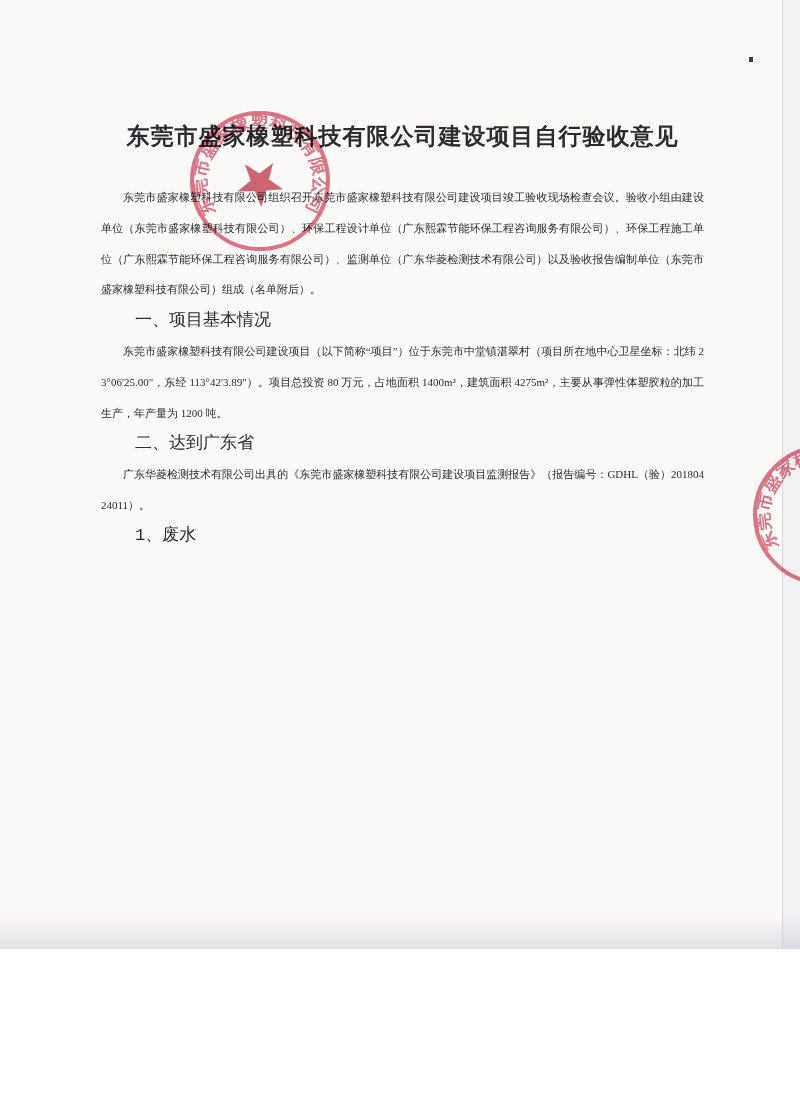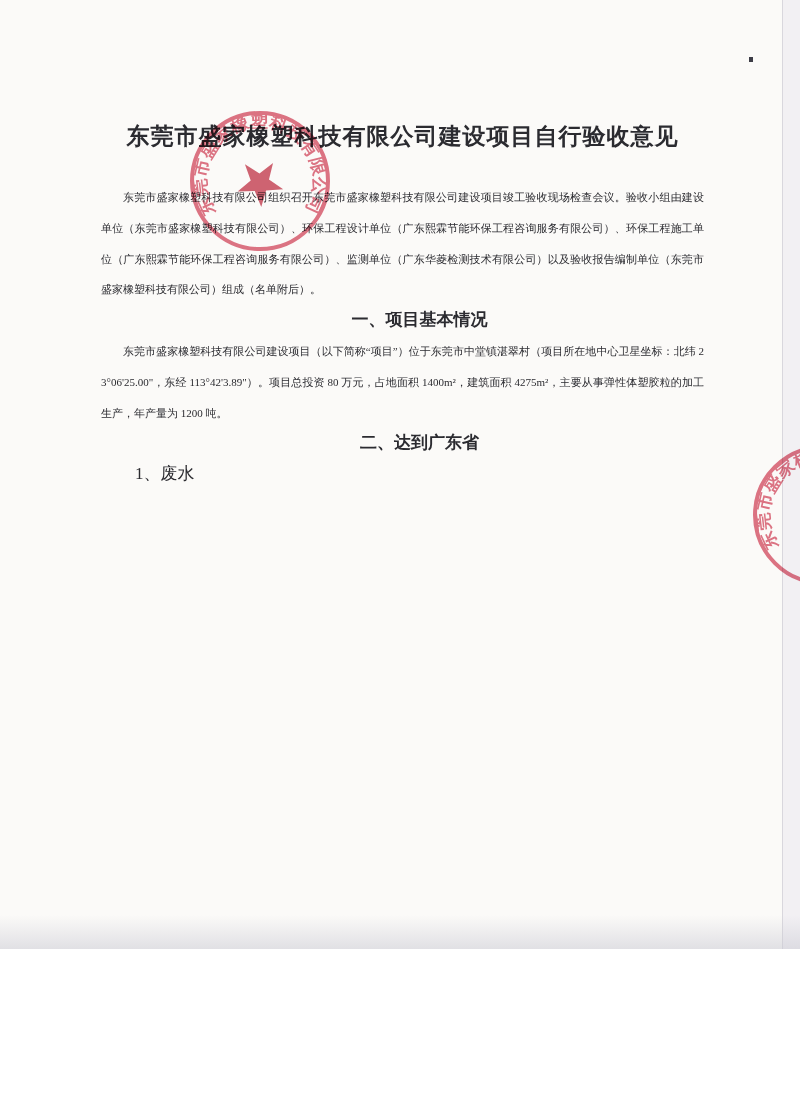--- a/index.html
+++ b/index.html
@@ -35,26 +35,26 @@
   .doc-title{
     font-size:23px;font-weight:bold;text-align:center;
     letter-spacing:1px;margin:0 0 28px 0;line-height:34px;
   }
   .para{
     font-size:11px;line-height:30.8px;text-align:justify;
     text-indent:2em;margin:0;
     word-break:break-all;
   }
   .sec-heading{
-    font-size:17px;line-height:30.8px;font-weight:bold;
-    text-indent:2em;margin:0;text-align:center;
+    font-size:17px;line-height:30.8px;font-weight:normal;
+    text-indent:2em;margin:0;
   }
   .sub-heading{
     font-size:17px;line-height:30.8px;font-weight:normal;
-    text-indent:2em;margin:0;
+    text-indent:2em;margin:0;font-family:Liberation Mono, monospace;
   }
   .page-number{
     position:absolute;left:0;top:1020px;width:100%;
     text-align:center;font-size:14px;color:#3a3a40;
   }
   
   .seal{
     position:absolute;
     opacity:.82;
     mix-blend-mode:multiply;
@@ -76,20 +76,21 @@
 
   <div class="content">
     <h1 class="doc-title">东莞市盛家橡塑科技有限公司建设项目自行验收意见</h1>
 
     <p class="para">东莞市盛家橡塑科技有限公司组织召开东莞市盛家橡塑科技有限公司建设项目竣工验收现场检查会议。验收小组由建设单位（东莞市盛家橡塑科技有限公司）、环保工程设计单位（广东熙霖节能环保工程咨询服务有限公司）、环保工程施工单位（广东熙霖节能环保工程咨询服务有限公司）、监测单位（广东华菱检测技术有限公司）以及验收报告编制单位（东莞市盛家橡塑科技有限公司）组成（名单附后）。</p>
 
     <p class="sec-heading">一、项目基本情况</p>
     <p class="para">东莞市盛家橡塑科技有限公司建设项目（以下简称“项目”）位于东莞市中堂镇湛翠村（项目所在地中心卫星坐标：北纬 23°06'25.00"，东经 113°42'3.89"）。项目总投资 80 万元，占地面积 1400m²，建筑面积 4275m²，主要从事弹性体塑胶粒的加工生产，年产量为 1200 吨。</p>
 
     <p class="sec-heading">二、达到广东省</p>
+    <p class="para">广东华菱检测技术有限公司出具的《东莞市盛家橡塑科技有限公司建设项目监测报告》（报告编号：GDHL（验）20180424011）。</p>
 
     <p class="sub-heading">1、废水</p>
   </div>
 
   <svg class="seal seal-main" viewBox="0 0 150 150">
     <defs>
       <path id="sealArcMain" d="M 30.8,106 A 54,54 0 1 1 119.2,106" fill="none"></path>
     </defs>
     <circle cx="75" cy="75" r="68" fill="none" stroke-width="4" stroke="#d8566b"></circle>
     <text fill="#d8566b">

